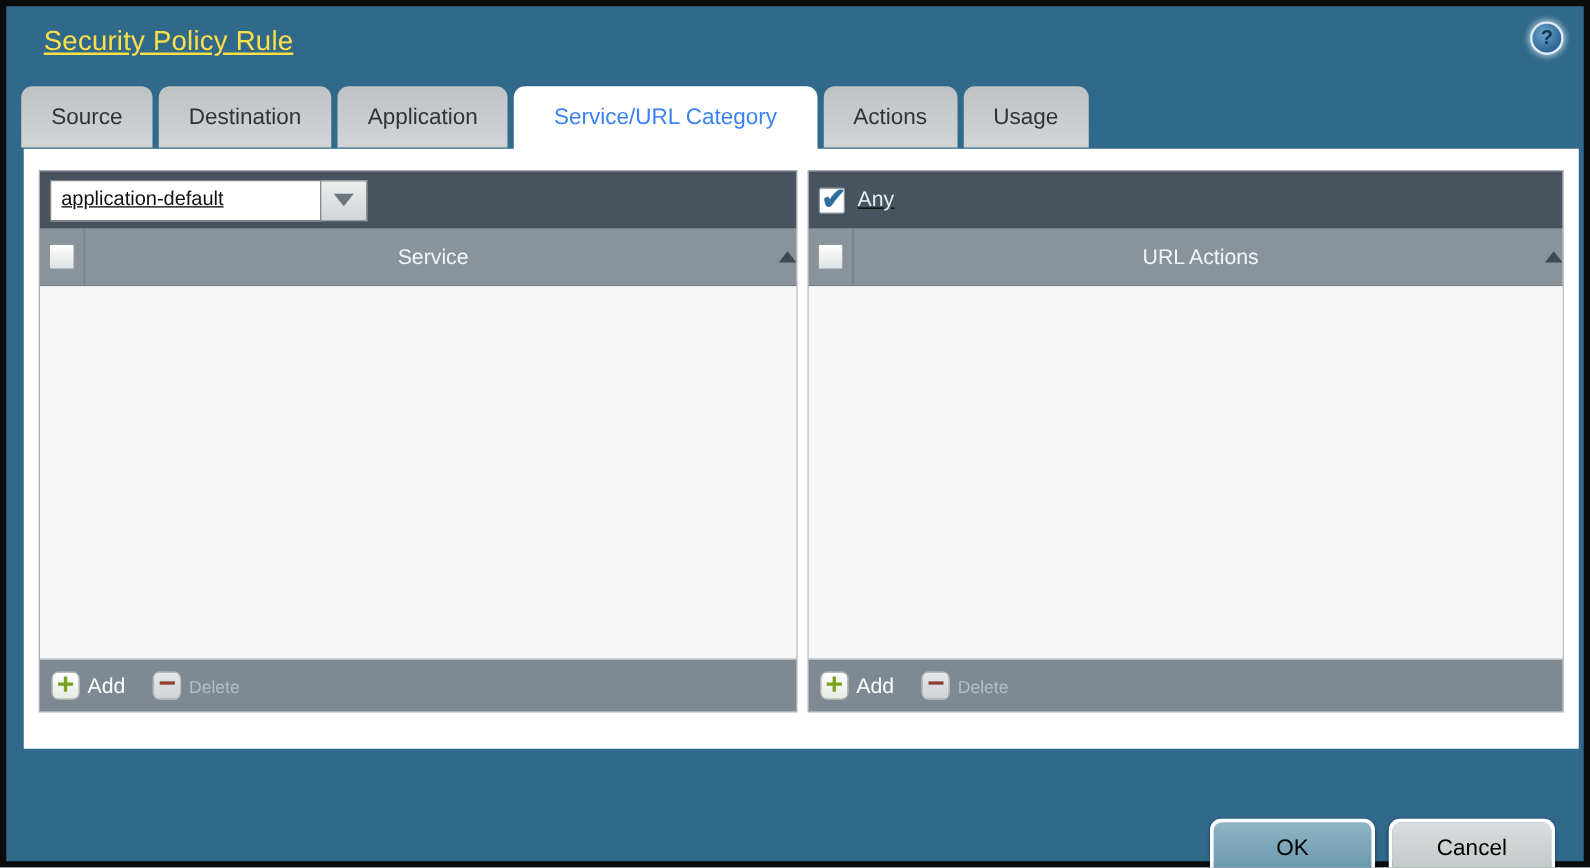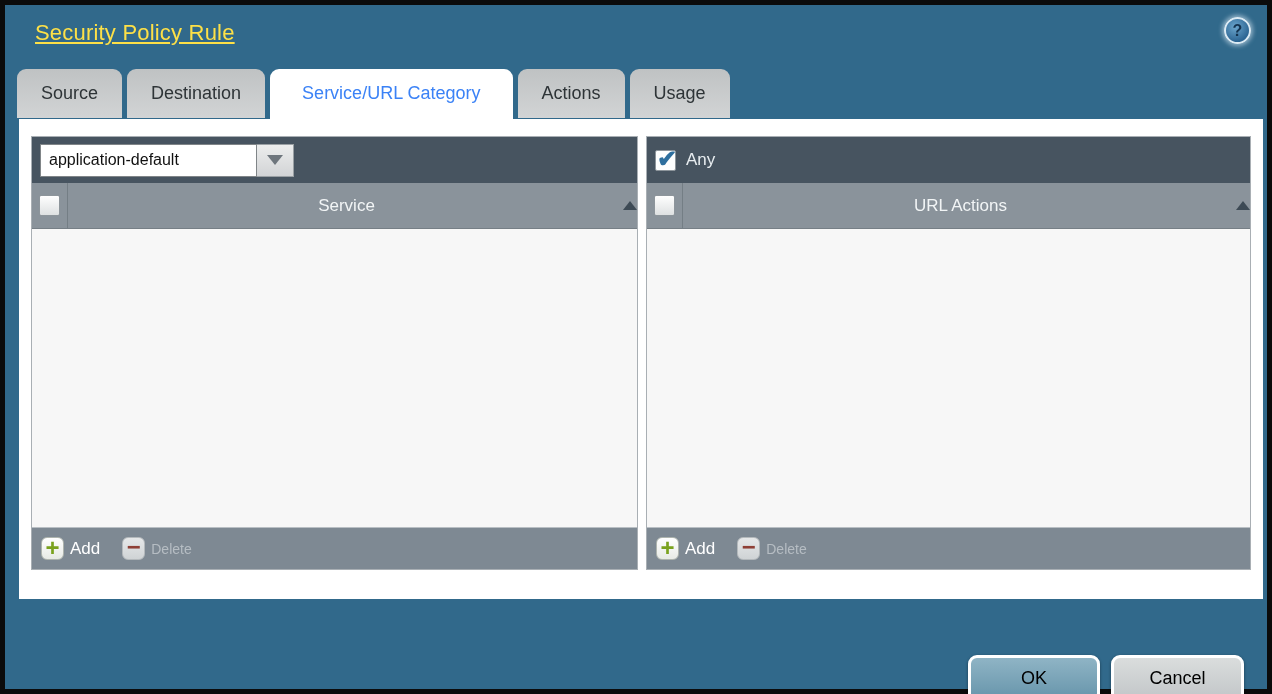--- a/index.html
+++ b/index.html
@@ -29,21 +29,21 @@
   }
   .tab.active { background: #ffffff; height: 52px; padding: 0 32px; color: #3b82f6; }
 
   
   .content { position: absolute; left: 14px; top: 114px; width: 1244px; height: 480px; background: #ffffff; }
 
   .panel { position: absolute; top: 17px; height: 434px; border: 1px solid #a9afb4; display: flex; flex-direction: column; }
   .panel.left  { left: 12px;  width: 607px; }
   .panel.right { left: 627px; width: 605px; }
 
-  .panel-top { height: 46px; background: #475460; display: flex; align-items: center; padding: 0 8px; flex: none; }
+  .panel-top { height: 46px; background: #475460; display: flex; align-items: center; padding: 0 8px; flex: none; text-decoration: underline; }
 
   .combo { display: flex; align-items: stretch; height: 33px; }
   .combo-input { width: 217px; border: 1px solid #808588; background: #ffffff; font-size: 16px; color: #111;
     padding: 0 8px; font-family: "Liberation Sans", sans-serif; outline: none; }
   .combo-btn { width: 37px; background: linear-gradient(#eceded, #d2d4d6); border: 1px solid #9aa0a4; border-left: none;
     display: flex; align-items: center; justify-content: center; cursor: pointer; }
   .tri-down { width: 0; height: 0; border-left: 8px solid transparent; border-right: 8px solid transparent; border-top: 10px solid #6e767d; }
 
   .checkbox { width: 21px; height: 21px; border: 1px solid #8d959b; border-radius: 2px;
     background: linear-gradient(#fefefe, #dee1e2); cursor: pointer; flex: none; position: relative; }
@@ -85,20 +85,21 @@
 <body>
 
 <div class="dialog">
 
   <div class="title">Security Policy Rule</div>
   <div class="help">?</div>
 
   <div class="tabs">
     <div class="tab">Source</div>
     <div class="tab">Destination</div>
+    <div class="tab">Application</div>
     <div class="tab active">Service/URL Category</div>
     <div class="tab">Actions</div>
     <div class="tab">Usage</div>
   </div>
 
   <div class="content">
 
     <div class="panel left">
       <div class="panel-top">
         <div class="combo">

